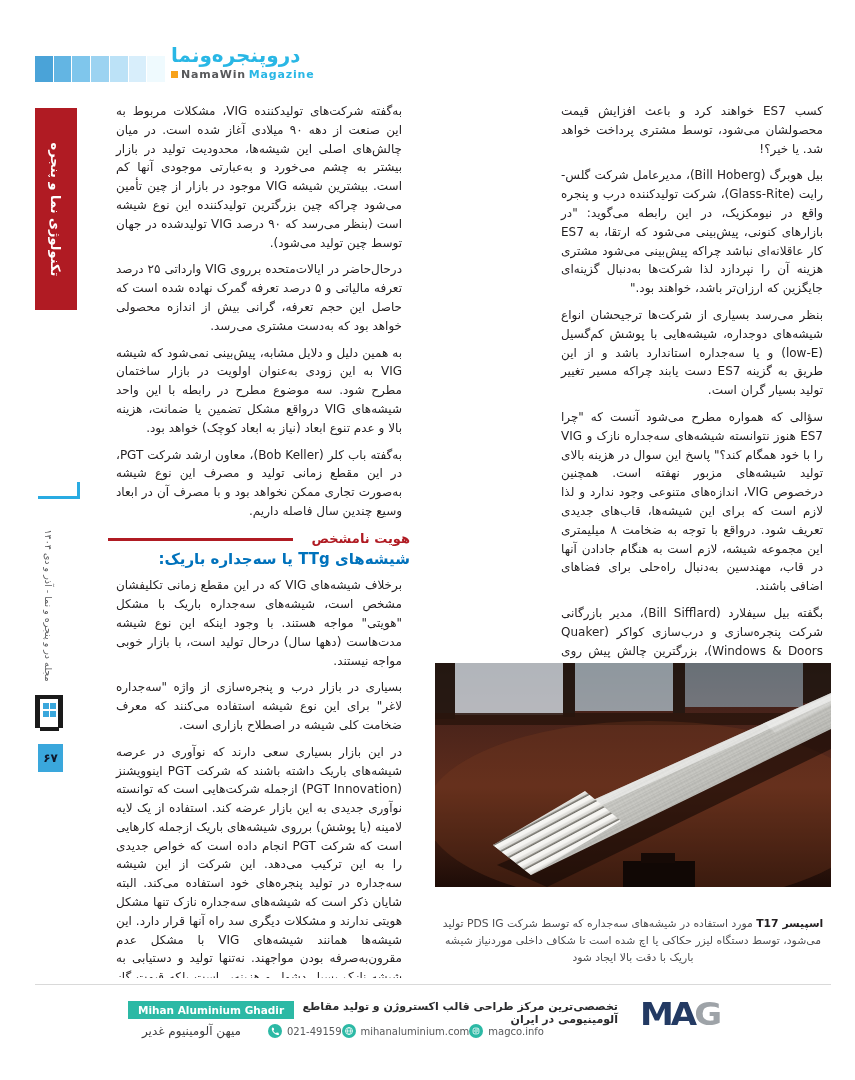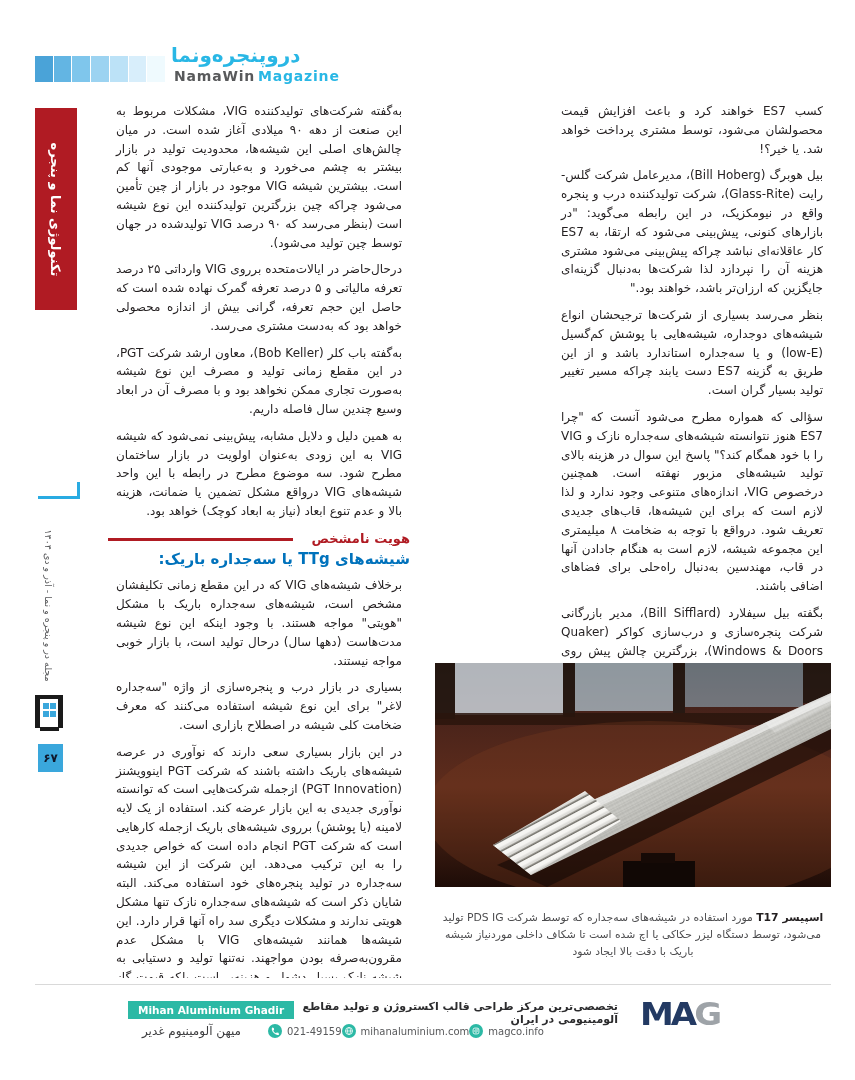--- a/index.html
+++ b/index.html
@@ -5,21 +5,21 @@
   html,body{margin:0;padding:0;background:#e8e8e8;}
   .page{position:relative;width:855px;height:1080px;background:#ffffff;overflow:hidden;
         font-family:"DejaVu Sans",sans-serif;color:#231f20;padding-left:45px;}
 
   
   .masthead{position:absolute;left:35px;top:42px;width:300px;height:50px;}
   .logo-gradient{position:absolute;left:0;top:14px;width:130px;height:26px;display:flex;gap:1px;}
   .logo-gradient i{flex:1;display:block;}
   .logo-block{position:absolute;left:136px;top:0;width:160px;text-align:left;}
   .logo-fa{direction:rtl;font-size:20px;font-weight:bold;color:#29b7e5;line-height:26px;letter-spacing:-0.5px;}
-  .logo-en{font-size:14px;font-weight:bold;color:#58595b;letter-spacing:0.8px;display:flex;align-items:center;gap:3px;}
+  .logo-en{font-size:11px;font-weight:bold;color:#58595b;letter-spacing:0.8px;display:flex;align-items:center;gap:3px;}
   .logo-en .sq{width:7px;height:7px;background:#f7a21b;display:inline-block;}
   .logo-en .mag{color:#29b7e5;}
 
   
   .red-tab{position:absolute;left:35px;top:108px;width:42px;height:202px;background:#b01b23;
            display:flex;align-items:center;justify-content:center;}
   .red-tab span{transform:rotate(90deg);white-space:nowrap;color:#fff;font-size:13px;font-weight:bold;}
 
   
   .margin-bracket{position:absolute;left:38px;top:482px;width:39px;height:14px;
@@ -39,21 +39,21 @@
 
   .section-heading{display:flex;align-items:center;gap:19px;margin:9px 0 1px 0;direction:rtl;}
   .section-heading .txt{color:#b01b23;font-weight:bold;font-size:13px;white-space:nowrap;}
   .section-heading .rule{flex:1;height:3px;background:#b01b23;}
   .section-subheading{color:#0072bc;font-weight:bold;font-size:15px;margin:0 0 3px 0;}
 
   
   .figure{position:absolute;left:435px;top:663px;width:396px;background:#fff;z-index:4;}
   .figure svg{display:block;}
   .figure-caption{direction:rtl;text-align:center;font-size:10.8px;line-height:17px;color:#4d4d4f;
-                  margin-top:22px;padding:0 6px;}
+                  margin-top:28px;padding:0 6px;}
   .figure-caption b{font-weight:bold;color:#231f20;}
 
   
   .footer{position:absolute;left:0;top:984px;width:855px;height:96px;background:#fff;z-index:5;}
   .footer-rule{position:absolute;left:35px;top:0;width:796px;height:1px;background:#d9d9d9;}
   .badge-en{position:absolute;left:128px;top:17px;background:#2cb9a5;color:#fff;font-size:10.5px;
             font-weight:bold;padding:3px 10px;}
   .badge-fa{position:absolute;left:128px;top:40px;width:127px;text-align:center;direction:rtl;
             font-size:12px;color:#3d3d3f;}
   .tagline{position:absolute;left:300px;top:16px;width:318px;direction:rtl;text-align:right;
@@ -119,22 +119,22 @@
     <p>کسب ES7 خواهند کرد و باعث افزایش قیمت محصولشان می‌شود، توسط مشتری پرداخت خواهد شد. یا خیر؟!</p>
     <p>بیل هوبرگ (Bill Hoberg)، مدیرعامل شرکت گلس-رایت (Glass-Rite)، شرکت تولیدکننده درب و پنجره واقع در نیومکزیک، در این رابطه می‌گوید: "در بازارهای کنونی، پیش‌بینی می‌شود که ارتقا، به ES7 کار عاقلانه‌ای نباشد چراکه پیش‌بینی می‌شود مشتری هزینه آن را نپردازد لذا شرکت‌ها به‌دنبال گزینه‌ای جایگزین که ارزان‌تر باشد، خواهند بود."</p>
     <p>بنظر می‌رسد بسیاری از شرکت‌ها ترجیحشان انواع شیشه‌های دوجداره، شیشه‌هایی با پوشش کم‌گسیل (low-E) و یا سه‌جداره استاندارد باشد و از این طریق به گزینه ES7 دست یابند چراکه مسیر تغییر تولید بسیار گران است.</p>
     <p>سؤالی که همواره مطرح می‌شود آنست که "چرا ES7 هنوز نتوانسته شیشه‌های سه‌جداره نازک و VIG را با خود همگام کند؟" پاسخ این سوال در هزینه بالای تولید شیشه‌های مزبور نهفته است. همچنین درخصوص VIG، اندازه‌های متنوعی وجود ندارد و لذا لازم است که برای این شیشه‌ها، قاب‌های جدیدی تعریف شود. درواقع با توجه به ضخامت ۸ میلیمتری این مجموعه شیشه، لازم است به هنگام جادادن آنها در قاب، مهندسین به‌دنبال راه‌حلی برای فضاهای اضافی باشند.</p>
     <p>بگفته بیل سیفلارد (Bill Sifflard)، مدیر بازرگانی شرکت پنجره‌سازی و درب‌سازی کواکر (Quaker Windows &amp; Doors)، بزرگترین چالش پیش روی شیشه‌های VIG، همان اندازه آنها خواهد بود چراکه این شیشه‌ها محدود به ابعاد و اندازه خاصی هستند و به‌راحتی نمی‌توان در ابعاد مختلف عرضه کرد. درواقع ابعاد خاص این شیشه‌ها دیگر سفارشی خواهد بود.</p>
   </section>
 
   <section class="col col-left">
     <p>به‌گفته شرکت‌های تولیدکننده VIG، مشکلات مربوط به این صنعت از دهه ۹۰ میلادی آغاز شده است. در میان چالش‌های اصلی این شیشه‌ها، محدودیت تولید در بازار بیشتر به چشم می‌خورد و به‌عبارتی موجودی آنها کم است. بیشترین شیشه VIG موجود در بازار از چین تأمین می‌شود چراکه چین بزرگترین تولیدکننده این نوع شیشه است (بنظر می‌رسد که ۹۰ درصد VIG تولیدشده در جهان توسط چین تولید می‌شود).</p>
     <p>درحال‌حاضر در ایالات‌متحده برروی VIG وارداتی ۲۵ درصد تعرفه مالیاتی و ۵ درصد تعرفه گمرک نهاده شده است که حاصل این حجم تعرفه، گرانی بیش از اندازه محصولی خواهد بود که به‌دست مشتری می‌رسد.</p>
+    <p>به همین دلیل و دلایل مشابه، پیش‌بینی نمی‌شود که شیشه VIG به این زودی به‌عنوان اولویت در بازار ساختمان مطرح شود. سه موضوع مطرح در رابطه با این واحد شیشه‌های VIG درواقع مشکل تضمین یا ضمانت، هزینه بالا و عدم تنوع ابعاد (نیاز به ابعاد کوچک) خواهد بود.</p>
     <p>به‌گفته باب کلر (Bob Keller)، معاون ارشد شرکت PGT، در این مقطع زمانی تولید و مصرف این نوع شیشه به‌صورت تجاری ممکن نخواهد بود و با مصرف آن در ابعاد وسیع چندین سال فاصله داریم.</p>
-    <p>به همین دلیل و دلایل مشابه، پیش‌بینی نمی‌شود که شیشه VIG به این زودی به‌عنوان اولویت در بازار ساختمان مطرح شود. سه موضوع مطرح در رابطه با این واحد شیشه‌های VIG درواقع مشکل تضمین یا ضمانت، هزینه بالا و عدم تنوع ابعاد (نیاز به ابعاد کوچک) خواهد بود.</p>
 
     <div class="section-heading">
       <span class="txt">هویت نامشخص</span>
       <span class="rule"></span>
     </div>
     <div class="section-subheading">شیشه‌های TTg یا سه‌جداره باریک:</div>
 
     <p>برخلاف شیشه‌های VIG که در این مقطع زمانی تکلیفشان مشخص است، شیشه‌های سه‌جداره باریک با مشکل "هویتی" مواجه هستند. با وجود اینکه این نوع شیشه مدت‌هاست (دهها سال) درحال تولید است، با بازار خوبی مواجه نیستند.</p>
     <p>بسیاری در بازار درب و پنجره‌سازی از واژه "سه‌جداره لاغر" برای این نوع شیشه استفاده می‌کنند که معرف ضخامت کلی شیشه در اصطلاح بازاری است.</p>
     <p>در این بازار بسیاری سعی دارند که نوآوری در عرصه شیشه‌های باریک داشته باشند که شرکت PGT اینوویشنز (PGT Innovation) ازجمله شرکت‌هایی است که توانسته نوآوری جدیدی به این بازار عرضه کند. استفاده از یک لایه لامینه (یا پوشش) برروی شیشه‌های باریک ازجمله کارهایی است که شرکت PGT انجام داده است که خواص جدیدی را به این ترکیب می‌دهد. این شرکت از این شیشه سه‌جداره در تولید پنجره‌های خود استفاده می‌کند. البته شایان ذکر است که شیشه‌های سه‌جداره نازک تنها مشکل هویتی ندارند و مشکلات دیگری سد راه آنها قرار دارد. این شیشه‌ها همانند شیشه‌های VIG با مشکل عدم مقرون‌به‌صرفه بودن مواجهند. نه‌تنها تولید و دستیابی به شیشه نازک بسیار دشوار و هزینه‌بر است بلکه قیمت گاز کریپتون، که از یکی از عناصر ضروری مورد استفاده در این شیشه‌هاست، بسیار بالا بوده و طی سال‌های اخیر همچنان افزایش داشته است.</p>

